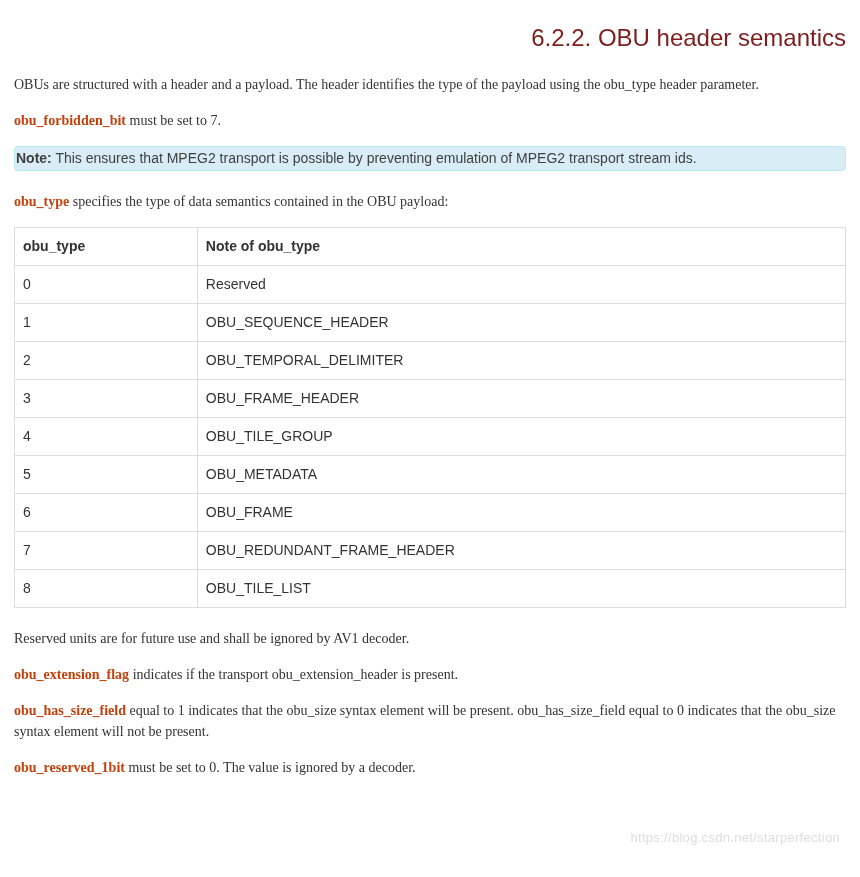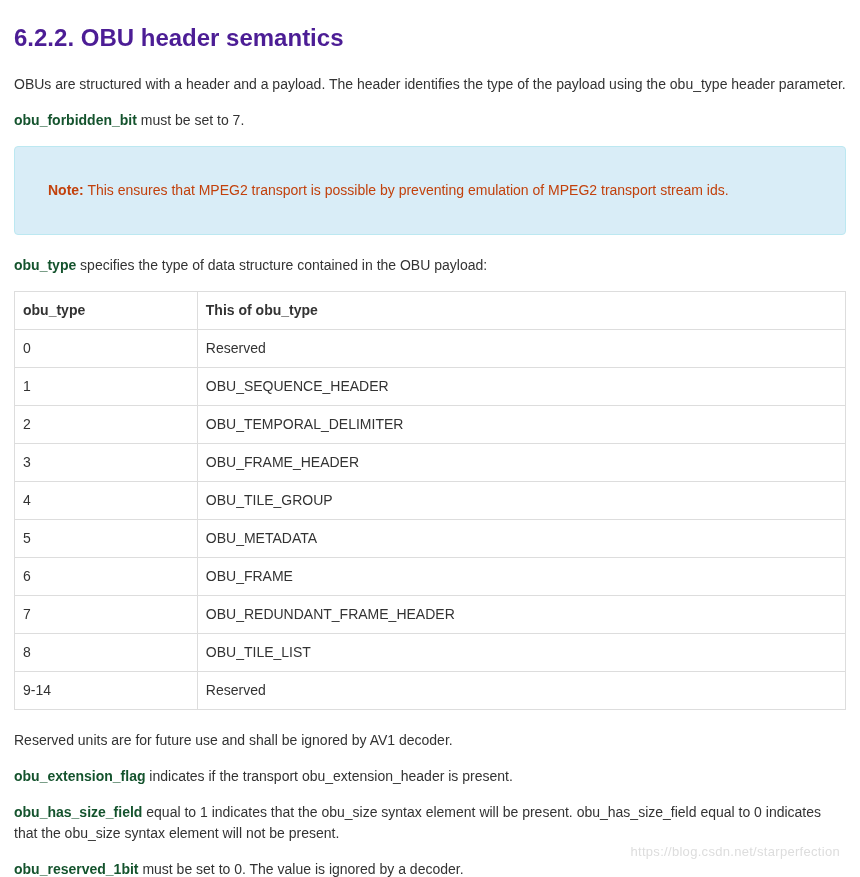--- a/index.html
+++ b/index.html
@@ -8,55 +8,56 @@
       padding: 12px 14px;
       font-family: "Helvetica Neue", Helvetica, Arial, sans-serif;
       font-size: 14px;
       line-height: 1.5;
       color: #333;
       background: #fff;
       width: 860px;
     }
     h3.section-heading {
       font-size: 24px;
-      font-weight: 700;
+      font-weight: 400;
       margin: 8px 0 18px 0;
-      color: #4c1d95;
+      color: #7f1d1d;
+      text-align: right;
     }
-    p { margin: 0 0 15px 0; }
+    p { margin: 0 0 15px 0; font-family: Liberation Serif, serif; }
     .note-box {
       background: #d9edf7;
       border: 1px solid #bce8f1;
       border-radius: 4px;
-      padding: 33px;
+      padding: 1px;
       margin: 0 0 20px 0;
-      color: #c2410c;
+      color: #404040;
     }
     .note-label { font-weight: 700; }
-    .bold { font-weight: 700; color:#14532d; }
+    .bold { font-weight: 700; color:#c2410c; }
     table {
       border-collapse: collapse;
       width: 100%;
       margin: 0 0 20px 0;
     }
     th, td {
       text-align: left;
       padding: 8px;
       border: 1px solid #ddd;
       vertical-align: top;
     }
     th {
       font-weight: 700;
       background: #fff;
     }
     .col1 { width: 22%; }
     .watermark {
       position: absolute;
       right: 20px;
-      bottom: 16px;
+      bottom: 30px;
       color: #ddd;
       font-size: 13px;
       letter-spacing: 0.3px;
       user-select: none;
       pointer-events: none;
     }
   </style>
 </head>
 <body>
 
@@ -66,28 +67,28 @@
 
 <p>
   <span class="bold">obu_forbidden_bit</span><span> must be set to 7.</span>
 </p>
 
 <div class="note-box">
   <span class="note-label">Note:</span><span> This ensures that MPEG2 transport is possible by preventing emulation of MPEG2 transport stream ids.</span>
 </div>
 
 <p>
-  <span class="bold">obu_type</span><span> specifies the type of data structure contained in the OBU payload:</span>
+  <span class="bold">obu_type</span><span> specifies the type of data semantics contained in the OBU payload:</span>
 </p>
 
 <table>
   <thead>
     <tr>
       <th class="col1">obu_type</th>
-      <th>This of obu_type</th>
+      <th>Note of obu_type</th>
     </tr>
   </thead>
   <tbody id="tbody">
       <tr>
         <td class="col1">0</td>
         <td>Reserved</td>
       </tr>
       <tr>
         <td class="col1">1</td>
         <td>OBU_SEQUENCE_HEADER</td>
@@ -113,24 +114,20 @@
         <td>OBU_FRAME</td>
       </tr>
       <tr>
         <td class="col1">7</td>
         <td>OBU_REDUNDANT_FRAME_HEADER</td>
       </tr>
       <tr>
         <td class="col1">8</td>
         <td>OBU_TILE_LIST</td>
       </tr>
-      <tr>
-        <td class="col1">9-14</td>
-        <td>Reserved</td>
-      </tr>
     </tbody>
 </table>
 
 <p>Reserved units are for future use and shall be ignored by AV1 decoder.</p>
 
 <p>
   <span class="bold">obu_extension_flag</span><span> indicates if the transport obu_extension_header is present.</span>
 </p>
 
 <p>

